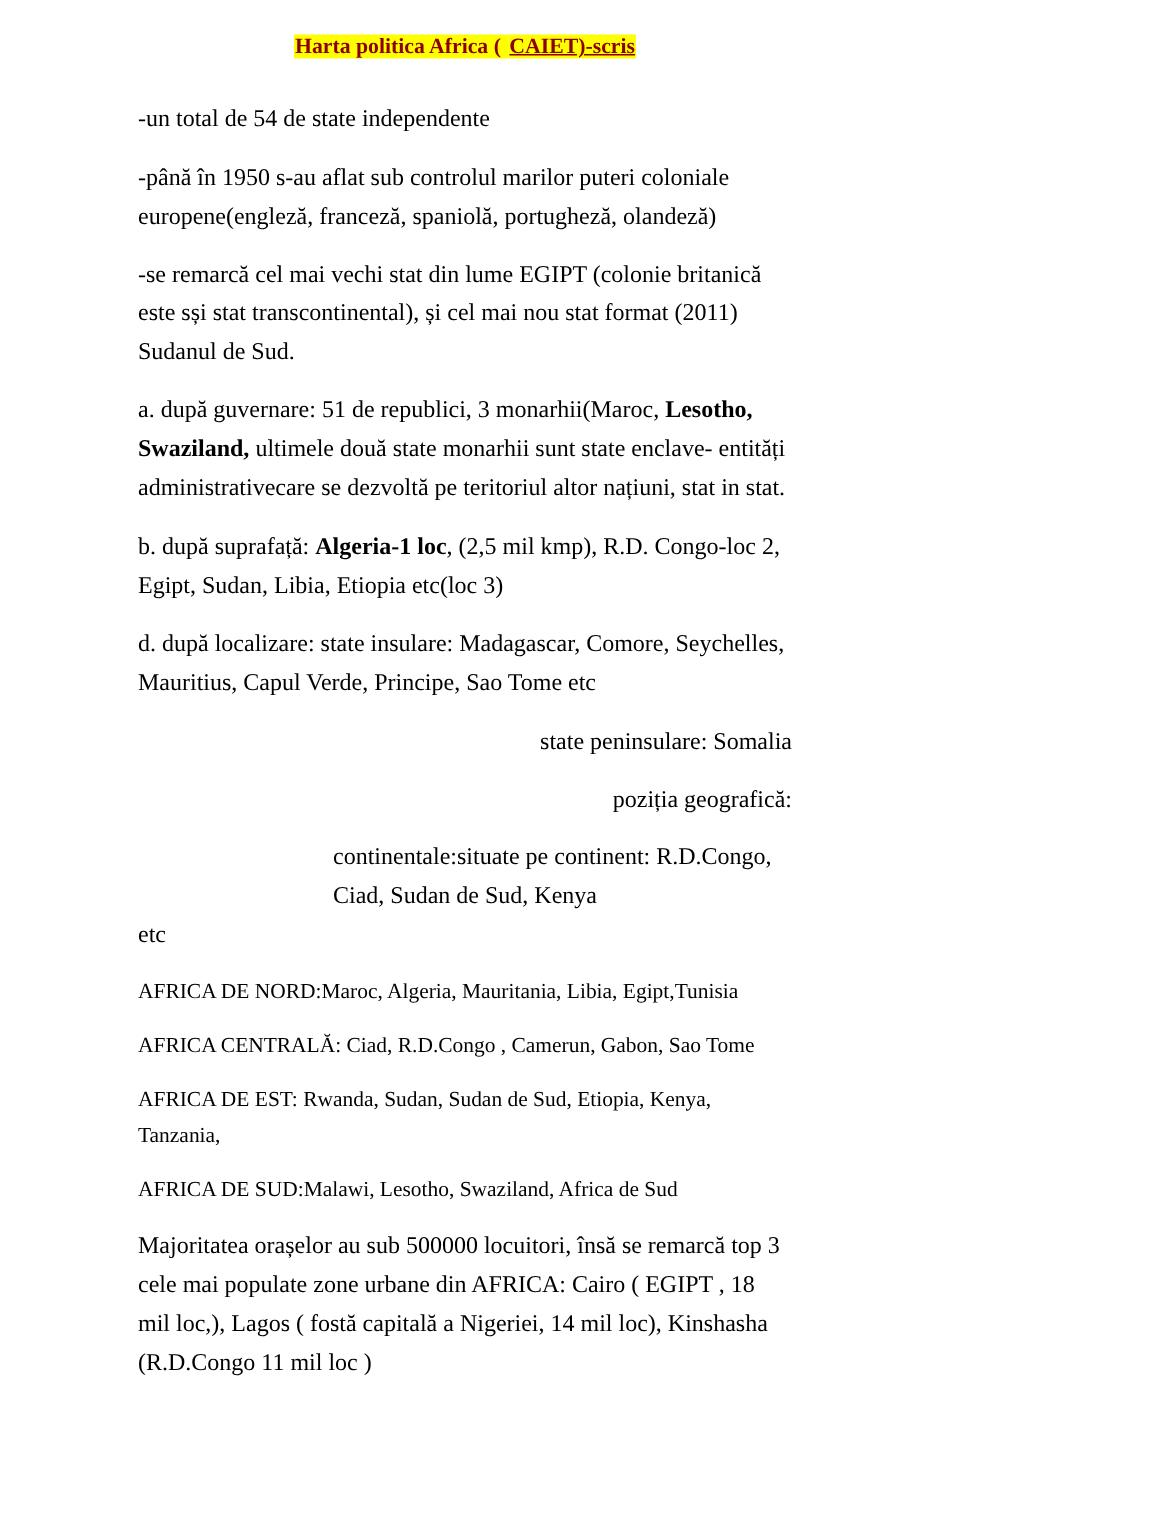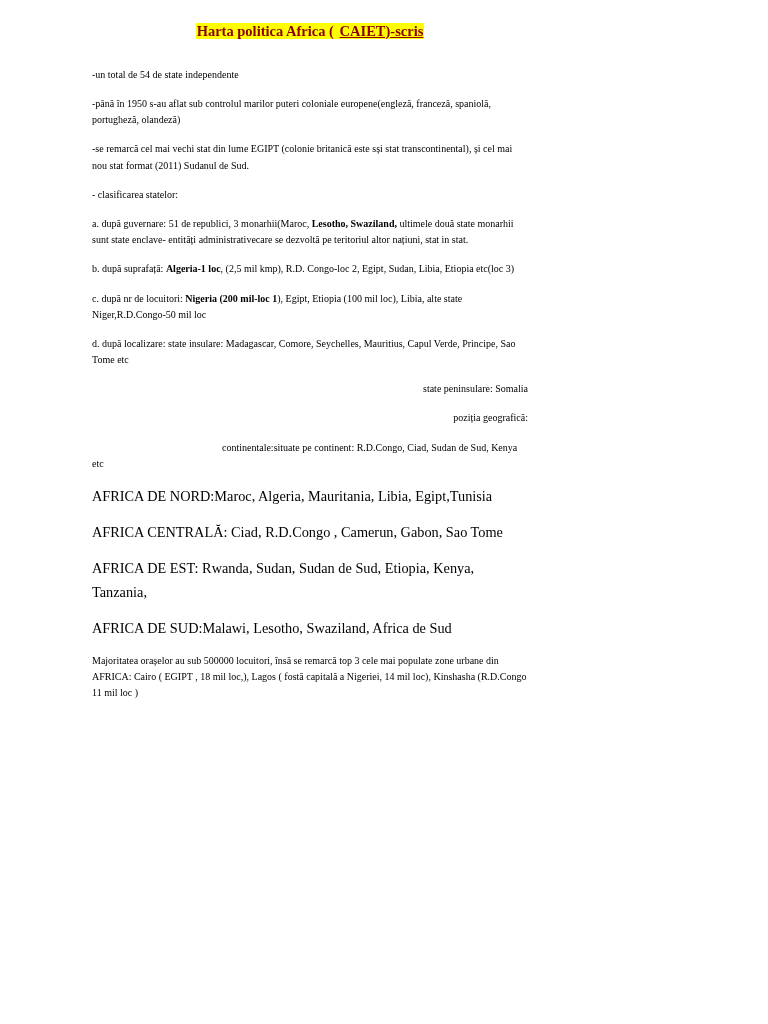--- a/index.html
+++ b/index.html
@@ -34,21 +34,21 @@
     color: #8b0000;
     text-decoration: underline;
     padding: 0 1px;
   }
   .doc-title .hl-plain {
     background: #ffff00;
     color: #8b0000;
     padding: 0 1px;
   }
   p.para {
-    font-size: 10px;
+    font-size: 16px;
     line-height: 1.62;
     margin: 0 0 13px 0;
     text-align: left;
   }
   p.indent-1 { padding-left: 120px; text-align: right; }
   .b { font-weight: bold; }
   .list-line {
     font-size: 14.3px;
     line-height: 1.62;
     margin: 0 0 13px 0;
@@ -62,27 +62,25 @@
   <div class="doc-title">
     <span class="hl-plain">Harta politica Africa ( </span><span class="hl">CAIET)-scris</span>
   </div>
 
   <p class="para"> -un total de 54 de state independente</p>
 
   <p class="para">-până în 1950 s-au aflat sub controlul marilor puteri coloniale europene(engleză, franceză, spaniolă, portugheză, olandeză)</p>
 
   <p class="para">-se remarcă cel mai vechi stat din lume EGIPT (colonie britanică este sși stat transcontinental), și cel mai nou stat format (2011) Sudanul de Sud.</p>
 
-  <p class="para">- clasificarea statelor:</p>
 
   <p class="para"><span>a. după guvernare: 51 de republici, 3 monarhii(Maroc, </span><span class="b">Lesotho, Swaziland,</span><span> ultimele două state monarhii sunt state enclave- entități administrativecare se dezvoltă pe teritoriul altor națiuni, stat in stat.</span></p>
 
   <p class="para"><span>b. după suprafață: </span><span class="b">Algeria-1 loc</span><span>, (2,5 mil kmp),  R.D. Congo-loc 2, Egipt, Sudan, Libia, Etiopia etc(loc 3)</span></p>
 
-  <p class="para"><span>c. după nr de locuitori: </span><span class="b">Nigeria (200 mil-loc 1</span><span>), Egipt, Etiopia (100 mil loc), Libia,  alte state Niger,R.D.Congo-50 mil loc</span></p>
 
   <p class="para">d. după localizare: state insulare: Madagascar, Comore, Seychelles, Mauritius, Capul Verde, Principe, Sao Tome etc</p>
 
   <p class="para indent-1">state peninsulare: Somalia</p>
 
   <p class="para indent-1">poziția geografică:</p>
 
   <p class="para"><span class="indent-2" style="display:inline-block;padding-left:130px;">continentale:situate pe continent: R.D.Congo, Ciad, Sudan de Sud, Kenya</span><br><span>etc</span></p>
 
   <p class="list-line">AFRICA DE NORD:Maroc, Algeria, Mauritania, Libia, Egipt,Tunisia</p>

